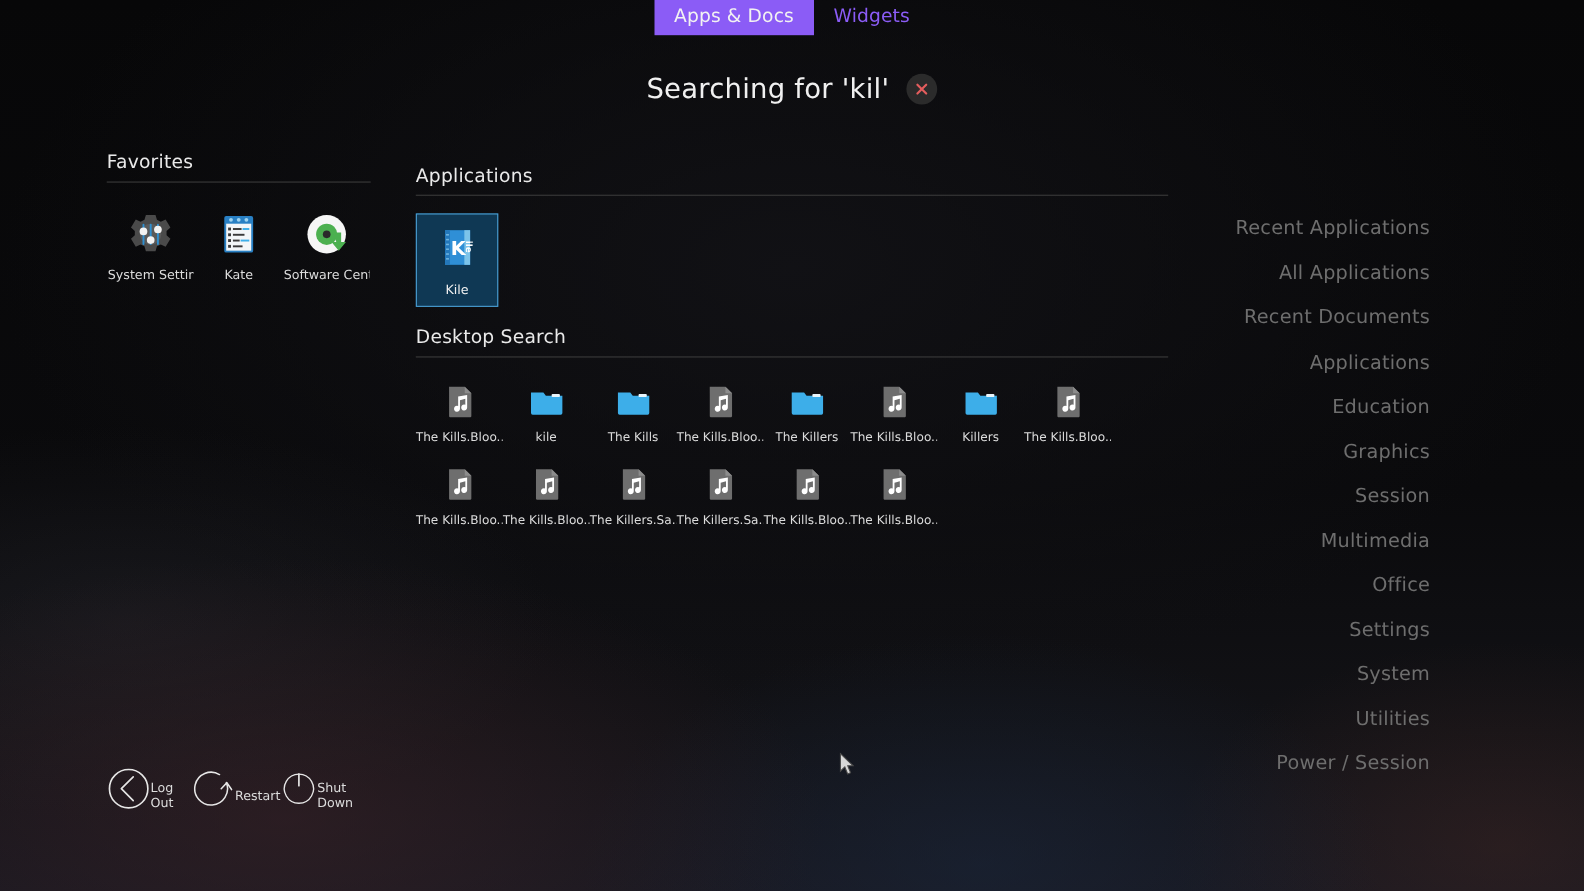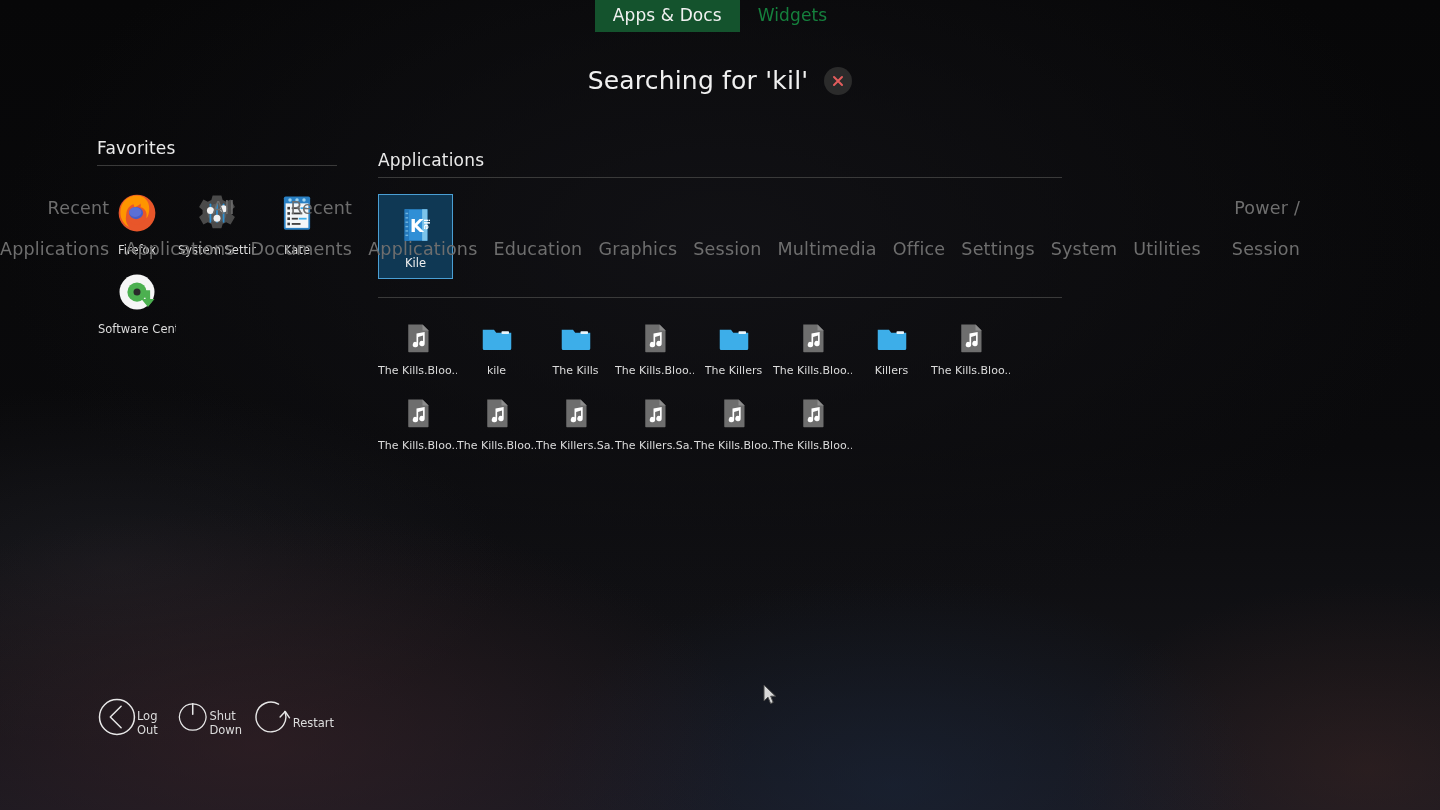--- a/index.html
+++ b/index.html
@@ -44,27 +44,27 @@
     height: 32px;
     display: flex;
     justify-content: center;
     align-items: stretch;
   }
   .tab {
     font-size: 17px;
     padding: 4px 18px 6px;
     display: flex;
     align-items: center;
-    color: #15803d;
+    color: #8b5cf6;
     cursor: pointer;
     letter-spacing: .1px;
   }
   .tab.active {
     color: #f2f2f2;
-    background: #14532d;
+    background: #8b5cf6;
   }
 
   
   #search-header {
     position: absolute;
     top: 66px;
     left: 0; right: 0;
     display: flex;
     justify-content: center;
     align-items: center;
@@ -192,23 +192,23 @@
     max-width: 79px;
     text-align: center;
   }
 
   
   #categories {
     position: absolute;
     right: 140px;
     top: 188px;
     display: flex;
-    flex-direction: row;
+    flex-direction: column;
     align-items: flex-end;
-    gap: 16px;
+    gap: 0;
   }
   .category {
     font-size: 17.5px;
     color: #6e6e6e;
     line-height: 40.5px;
     cursor: pointer;
     text-align: right;
     letter-spacing: .2px;
   }
 
@@ -267,30 +267,20 @@
         <path d="M4 4 L12 12 M12 4 L4 12" stroke="#e35d5d" stroke-width="2" stroke-linecap="round" fill="none"></path>
       </svg>
     </div>
   </div>
 
   <div id="favorites">
     <div class="section-title">Favorites</div>
     <div class="section-rule"></div>
     <div id="favorites-grid">
 
-      <div class="app-tile">
-        <svg class="icon-42" viewBox="0 0 48 48">
-          <circle cx="24" cy="24" r="21" fill="#e8562a"></circle>
-          <path d="M24 4 C13 4 5 12 5 23 c0 8 4 14 10 17 -5-6-5-14 0-19 4-4 10-4 13-8 1 3 0 6-2 8 4 1 8 4 9 9 2-3 3-7 3-11C38 11 33 4 24 4z" fill="#ff9500"></path>
-          <path d="M20 14 c-6 2-9 8-8 14 1 5 6 9 12 9 6 0 11-5 11-11 0-5-4-9-9-9 -3 0-6 2-6 5 0 2 2 4 4 4" fill="#e8562a"></path>
-          <ellipse cx="23" cy="24" rx="8" ry="7" fill="#4a5cc4"></ellipse>
-          <ellipse cx="22" cy="23" rx="7" ry="5.5" fill="#5b6fd6"></ellipse>
-        </svg>
-        <div class="tile-label">Firefox</div>
-      </div>
 
       <div class="app-tile">
         <svg class="icon-42" viewBox="0 0 48 48">
           <path d="M19 4 h10 l1.5 5 4 2 5-2.5 5 8.5 -4 3.5 0 4.5 4 3.5 -5 8.5 -5-2.5 -4 2 -1.5 5 h-10 l-1.5-5 -4-2 -5 2.5 -5-8.5 4-3.5 0-4.5 -4-3.5 5-8.5 5 2.5 4-2z" fill="#4a4a4a"></path>
           <circle cx="24" cy="24" r="11" fill="#5a5a5a"></circle>
           <rect x="15.5" y="13" width="2" height="22" rx="1" fill="#2e8fd0"></rect>
           <rect x="23" y="13" width="2" height="22" rx="1" fill="#2e8fd0"></rect>
           <rect x="30.5" y="13" width="2" height="22" rx="1" fill="#2e8fd0"></rect>
           <circle cx="16.5" cy="21" r="4" fill="#f2f2f2"></circle>
           <circle cx="24" cy="30" r="4" fill="#f2f2f2"></circle>
@@ -353,20 +343,21 @@
           </g>
           <text x="17" y="32" font-family="DejaVu Sans, sans-serif" font-size="20" font-weight="bold" fill="#ffffff">K</text>
           <text x="33" y="17" font-family="DejaVu Sans, sans-serif" font-size="9" font-weight="bold" fill="#ffffff" transform="rotate(90 33 17)">ile</text>
         </svg>
         <div class="tile-label">Kile</div>
       </div>
     </div>
   </div>
 
   <div id="desktop-search">
+    <div class="section-title">Desktop Search</div>
     <div class="section-rule"></div>
     <div id="results-grid">
         <div class="result-tile">
           <svg viewBox="0 0 48 48" class="icon-36">
             <path d="M11 6 h19 l8 8 v28 a1 1 0 0 1-1 1 H12 a1 1 0 0 1-1-1z" fill="#6e6e6e"></path>
             <path d="M30 6 l8 8 h-8z" fill="#8c8c8c"></path>
             <path d="M22 18 v11.5 a3.6 3.6 0 1 0 2.2 3.3 V22.5 l6.5-1.7 v7.2 a3.6 3.6 0 1 0 2.2 3.3 V16z" fill="#ffffff"></path>
           </svg>
           <div class="tile-label">The Kills.Bloo...</div>
         </div>
@@ -494,33 +485,33 @@
     <div class="session-btn">
       <svg class="session-icon" viewBox="0 0 48 48">
         <circle cx="24" cy="24" r="21" fill="none" stroke="#e6e6e6" stroke-width="1.8"></circle>
         <path d="M29 11 L16 24 L29 37" fill="none" stroke="#e6e6e6" stroke-width="1.8" stroke-linecap="round" stroke-linejoin="round"></path>
       </svg>
       <div class="tile-label">Log Out</div>
     </div>
 
     <div class="session-btn">
       <svg class="session-icon" viewBox="0 0 48 48">
+        <path d="M38 17 A19 19 0 1 1 30 7.6" fill="none" stroke="#e6e6e6" stroke-width="1.8" stroke-linecap="round"></path>
+        <path d="M32 24 L38.5 17 L44 25" fill="none" stroke="#e6e6e6" stroke-width="1.8" stroke-linecap="round" stroke-linejoin="round"></path>
+      </svg>
+      <div class="tile-label">Restart</div>
+    </div>
+
+    <div class="session-btn">
+      <svg class="session-icon" viewBox="0 0 48 48">
         <path d="M24 5 A19 19 0 1 0 24.01 5" fill="none" stroke="#e6e6e6" stroke-width="1.8" stroke-linecap="round"></path>
         <line x1="24" y1="5" x2="24" y2="20" stroke="#e6e6e6" stroke-width="2.2" stroke-linecap="round"></line>
       </svg>
       <div class="tile-label">Shut Down</div>
     </div>
 
-    <div class="session-btn">
-      <svg class="session-icon" viewBox="0 0 48 48">
-        <path d="M38 17 A19 19 0 1 1 30 7.6" fill="none" stroke="#e6e6e6" stroke-width="1.8" stroke-linecap="round"></path>
-        <path d="M32 24 L38.5 17 L44 25" fill="none" stroke="#e6e6e6" stroke-width="1.8" stroke-linecap="round" stroke-linejoin="round"></path>
-      </svg>
-      <div class="tile-label">Restart</div>
-    </div>
-
   </div>
 
   <svg id="cursor" width="14" height="22" viewBox="0 0 14 22">
     <path d="M1 1 L1 17 L5 13.2 L7.6 19.6 L10.2 18.4 L7.7 12.2 L12.6 12.2 Z" fill="#d8d8d8" stroke="#4a4a4a" stroke-width="1"></path>
   </svg>
 
 </div>
 
 </body></html>

